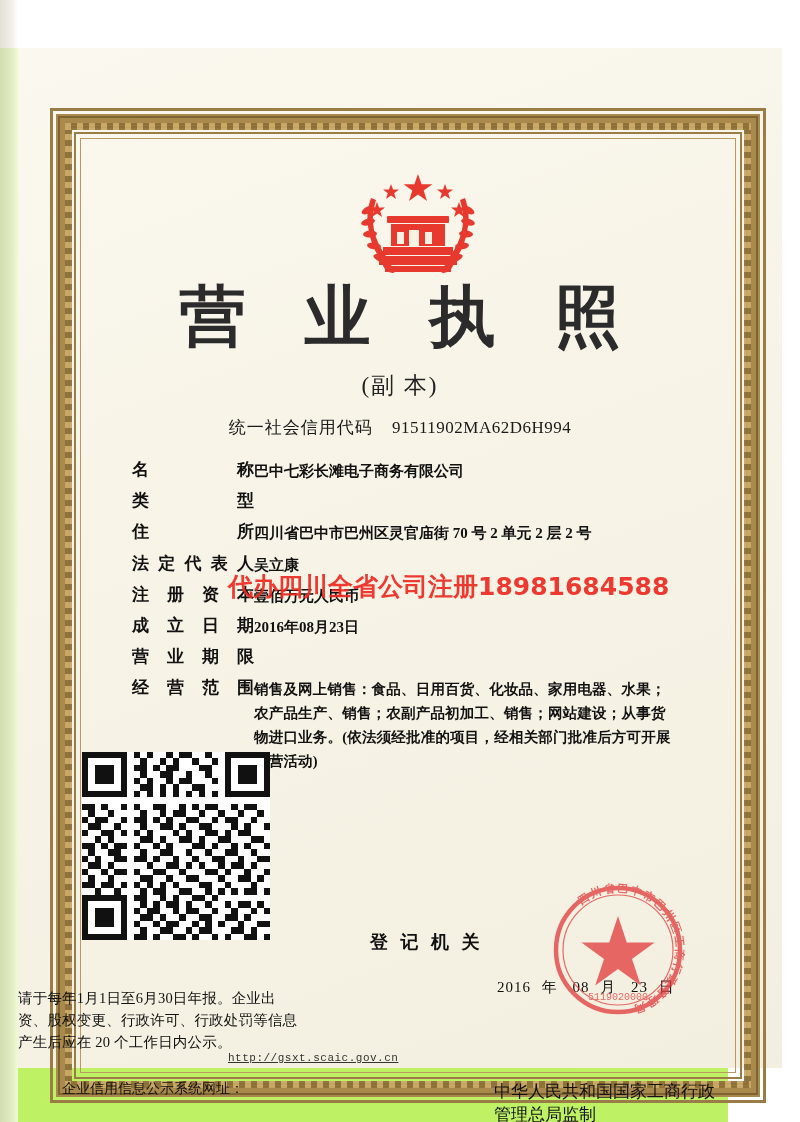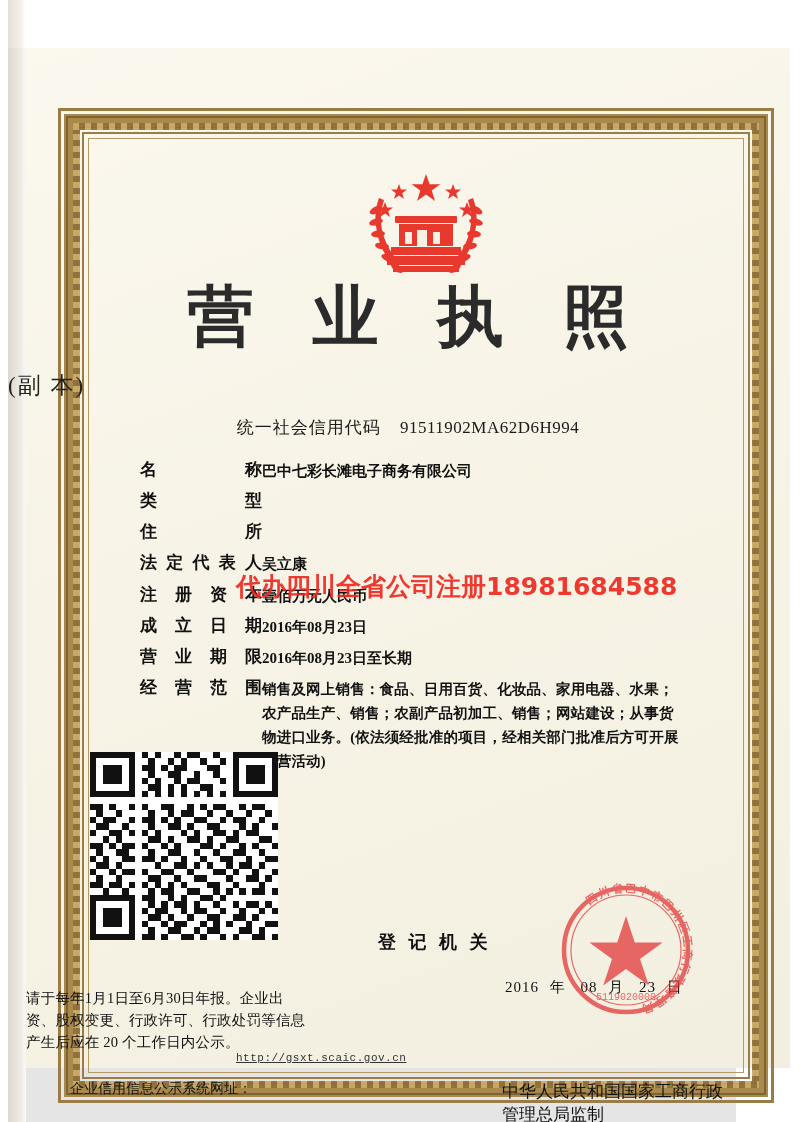--- a/index.html
+++ b/index.html
@@ -13,22 +13,21 @@
     font-family: "Liberation Serif", serif;
     position: relative;
     overflow: hidden;
   }
 
   
   #page {
     position: absolute;
     left: 0; top: 0;
     width: 728px; height: 1122px;
-    background: #e5e5e5;
-    margin-left: 8px;
+    background: #bef264;
   }
 
   
   .paper {
     position: absolute;
     left: 18px; top: 48px;
     width: 764px; height: 1020px;
     background: linear-gradient(160deg, #fbf8ef 0%, #f7f3e6 45%, #f3efe0 100%);
   }
 
@@ -109,20 +108,21 @@
     font-weight: bold;
     font-size: 66px;
     letter-spacing: 18px;
     color: #2b2b2b;
     text-indent: 18px;
   }
   .subtitle {
     position: absolute;
     left: 0; top: 370px;
     width: 800px;
+    text-align: center;
     font-size: 23px;
     color: #222;
     letter-spacing: 2px;
   }
 
   .credit-code {
     position: absolute;
     left: 0; top: 416px;
     width: 800px;
     text-align: center;
@@ -361,20 +361,21 @@
         <span>类</span>
           <span>型</span>
       </div>
     </div>
 
     <div class="row">
       <div class="label">
         <span>住</span>
           <span>所</span>
       </div>
+      <div class="value">四川省巴中市巴州区灵官庙街 70 号 2 单元 2 层 2 号</div>
     </div>
 
     <div class="row">
       <div class="label">
         <span>法</span>
           <span>定</span>
           <span>代</span>
           <span>表</span>
           <span>人</span>
       </div>
@@ -401,21 +402,20 @@
       <div class="value">2016年08月23日</div>
     </div>
 
     <div class="row">
       <div class="label">
         <span>营</span>
           <span>业</span>
           <span>期</span>
           <span>限</span>
       </div>
-      <div class="value">2016年08月23日至长期</div>
     </div>
 
     <div class="row scope">
       <div class="label">
         <span>经</span>
           <span>营</span>
           <span>范</span>
           <span>围</span>
       </div>
       <div class="value">销售及网上销售：食品、日用百货、化妆品、家用电器、水果；农产品生产、销售；农副产品初加工、销售；网站建设；从事货物进口业务。(依法须经批准的项目，经相关部门批准后方可开展经营活动)</div>

